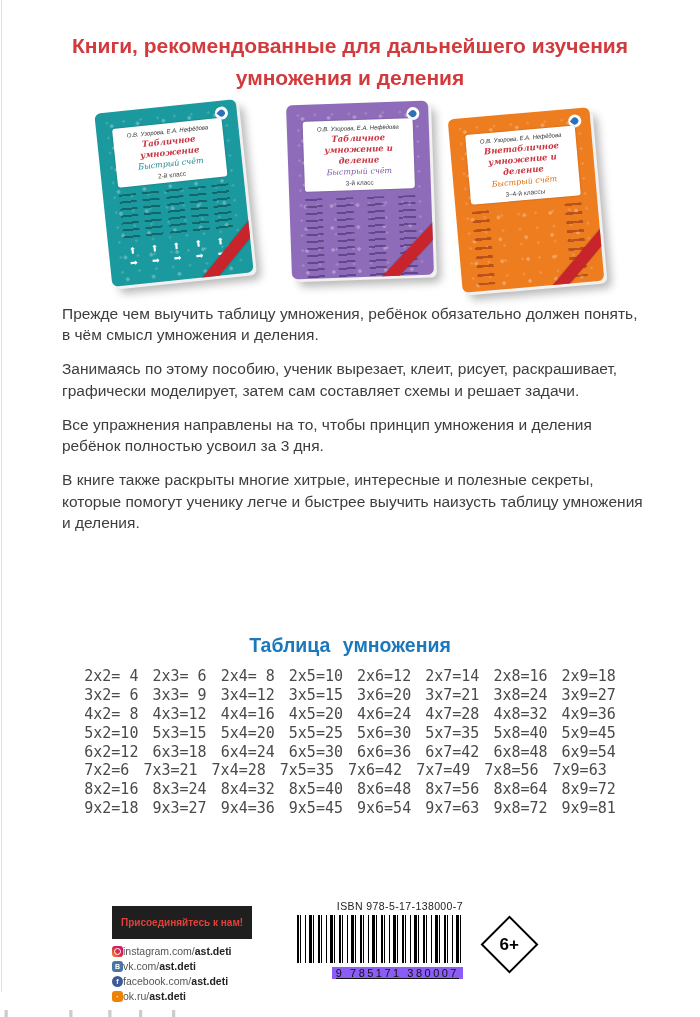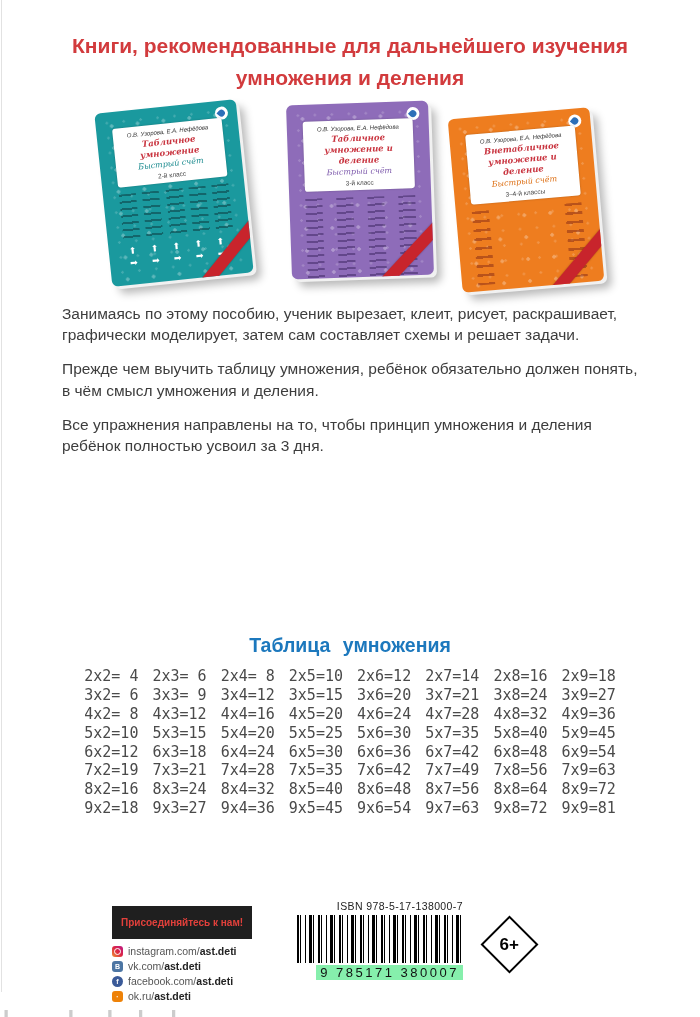--- a/index.html
+++ b/index.html
@@ -58,36 +58,36 @@
 
   
   .links{position:absolute;top:827px;left:0;width:700px;text-align:center;
          font-size:13.8px;color:#2e2e2e;line-height:1.42;}
 
   
   .footer{position:absolute;top:900px;left:0;width:700px;height:100px;}
   .join-col{position:absolute;left:112px;top:6px;width:180px;}
   .join-badge{display:inline-block;background:#1f1f1f;color:#e2403b;font-size:10px;
               font-weight:bold;padding:11px 9px;margin-bottom:6px;}
-  .social-row{display:flex;align-items:center;gap:5px;font-size:10.5px;color:#555;margin-bottom:3px;}
+  .social-row{display:flex;align-items:center;font-size:10.5px;color:#555;margin-bottom:3px;}
   .social-row b{color:#222;}
   .sicon{width:11px;height:11px;border-radius:3px;flex:0 0 auto;display:flex;
          align-items:center;justify-content:center;color:#fff;font-size:7px;font-weight:bold;}
   .ig{background:linear-gradient(45deg,#f09433,#dc2743,#bc1888);}
   .ig::after{content:"";width:5px;height:5px;border:1px solid #fff;border-radius:50%;}
   .vk{background:#4c75a3;}
   .fb{background:#3a5a98;border-radius:50%;}
   .ok{background:#ee8208;}
   .isbn-col{position:absolute;left:297px;top:0;width:166px;text-align:right;}
   .isbn{font-size:10.5px;color:#222;letter-spacing:.4px;margin-bottom:3px;}
   .barcode{height:48px;background:repeating-linear-gradient(90deg,
             #000 0 2px,#fff 2px 3px,#000 3px 4px,#fff 4px 8px,#000 8px 9px,
             #fff 9px 12px,#000 12px 15px,#fff 15px 16px,#000 16px 17px,#fff 17px 21px);}
-  .digits{display:inline-block;margin-top:-10px;background:#86efac;padding:0 4px;
-          font-size:13px;color:#111;letter-spacing:2.5px;}
+  .digits{display:inline-block;margin-top:-10px;background:#8b5cf6;padding:0 4px;
+          font-size:11px;color:#111;letter-spacing:2.5px;text-decoration:underline;}
   .age-badge{position:absolute;left:489px;top:24px;width:37px;height:37px;background:#fff;
              border:2.5px solid #000;transform:rotate(45deg);display:flex;
              align-items:center;justify-content:center;}
   .age-badge span{transform:rotate(-45deg);font-size:17px;font-weight:bold;color:#000;}
 
   .watermark{position:absolute;left:2px;top:1004px;font-size:37px;color:#9a9a9a;
              opacity:.5;letter-spacing:1px;}
 </style>
 </head>
 <body>
@@ -154,23 +154,24 @@
       </div>
       <div class="cols">
         <div class="col"></div>
           <div class="col"></div>
       </div>
       <div class="ribbon"></div>
     </div>
   </div>
 
   <div class="description">
+    <p>Прежде чем выучить таблицу умножения, ребёнок обязательно должен понять, в чём смысл умножения и деления.</p>
     <p>Занимаясь по этому пособию, ученик вырезает, клеит, рисует, раскрашивает, графически моделирует, затем сам составляет схемы и решает задачи.</p>
-    <p>Прежде чем выучить таблицу умножения, ребёнок обязательно должен понять, в чём смысл умножения и деления.</p>
     <p>Все упражнения направлены на то, чтобы принцип умножения и деления ребёнок полностью усвоил за 3 дня.</p>
+    <p>В книге также раскрыты многие хитрые, интересные и полезные секреты, которые помогут ученику легче и быстрее выучить наизусть таблицу умножения и деления.</p>
   </div>
 
   <div class="table-heading">Таблица умножения</div>
   <div class="mtable">
       <div class="trow">
         <span class="tcell">2x2= 4</span>
         <span class="tcell">2x3= 6</span>
         <span class="tcell">2x4= 8</span>
         <span class="tcell">2x5=10</span>
         <span class="tcell">2x6=12</span>
@@ -212,21 +213,21 @@
         <span class="tcell">6x2=12</span>
         <span class="tcell">6x3=18</span>
         <span class="tcell">6x4=24</span>
         <span class="tcell">6x5=30</span>
         <span class="tcell">6x6=36</span>
         <span class="tcell">6x7=42</span>
         <span class="tcell">6x8=48</span>
         <span class="tcell">6x9=54</span>
       </div>
       <div class="trow">
-        <span class="tcell">7x2=19</span>
+        <span class="tcell">7x2=6</span>
         <span class="tcell">7x3=21</span>
         <span class="tcell">7x4=28</span>
         <span class="tcell">7x5=35</span>
         <span class="tcell">7x6=42</span>
         <span class="tcell">7x7=49</span>
         <span class="tcell">7x8=56</span>
         <span class="tcell">7x9=63</span>
       </div>
       <div class="trow">
         <span class="tcell">8x2=16</span>

